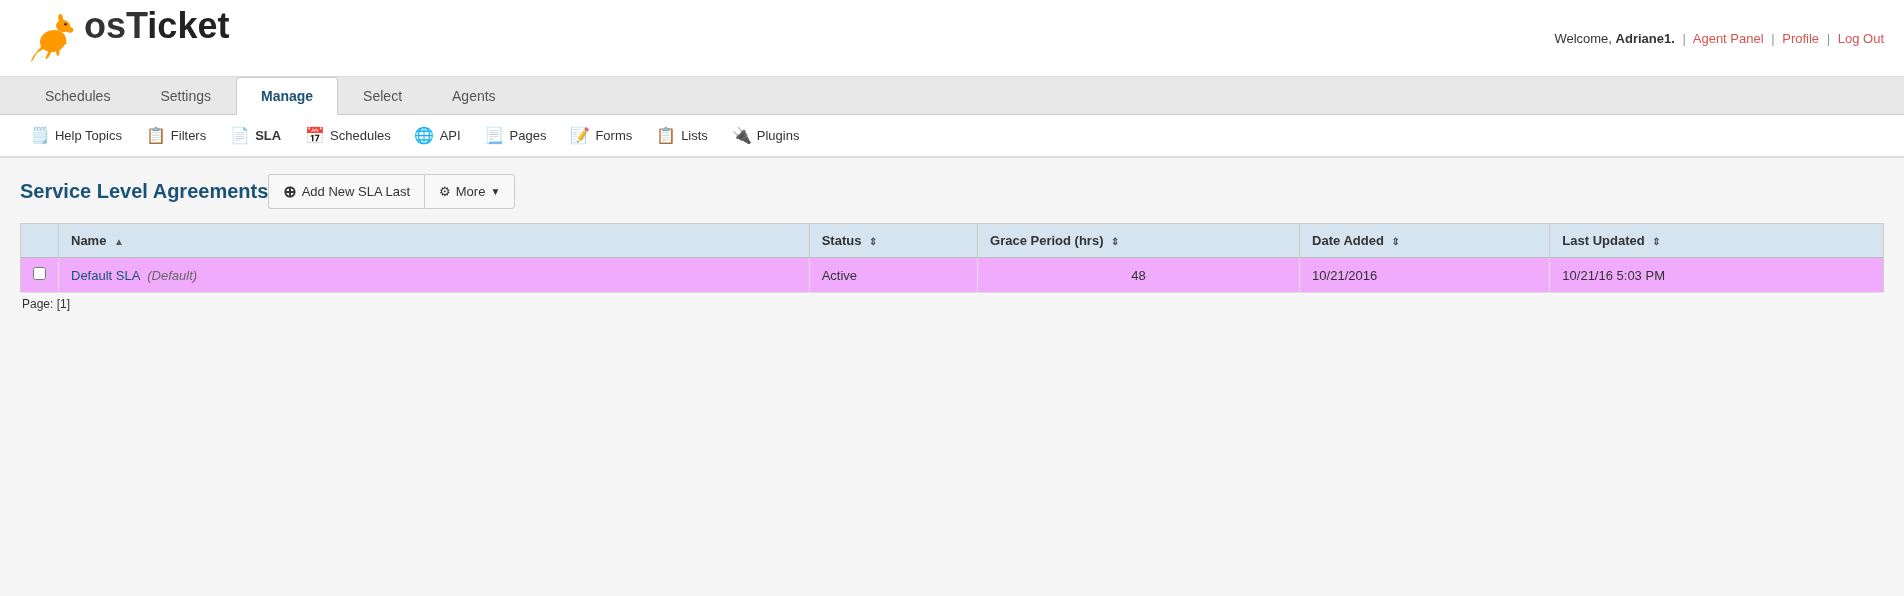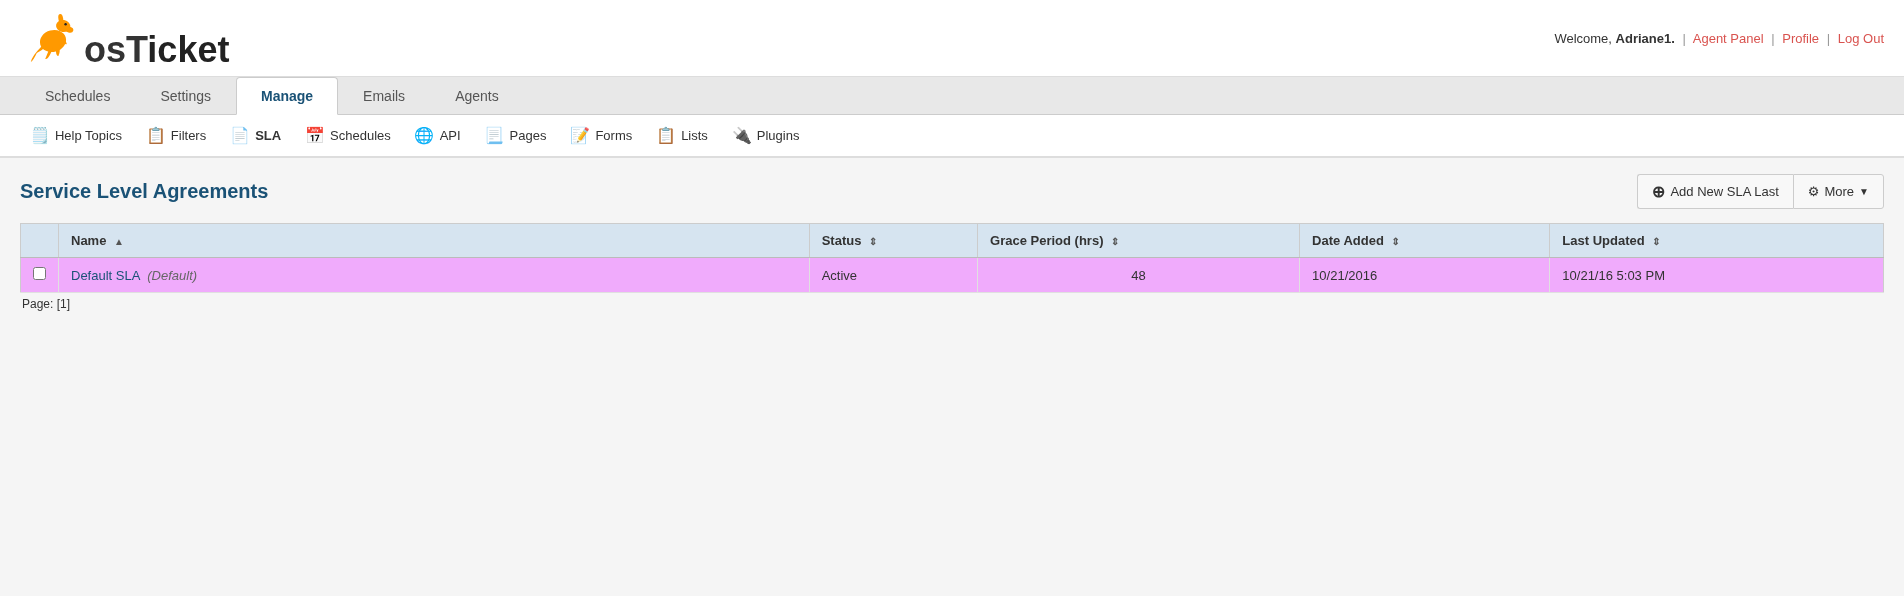--- a/index.html
+++ b/index.html
@@ -9,21 +9,21 @@
     .header {
       background: #fff;
       border-bottom: 1px solid #ddd;
       padding: 8px 20px;
       display: flex;
       align-items: center;
       justify-content: space-between;
     }
     .logo-area {
       display: flex;
-      align-items: flex-end;
+      align-items: flex-start;
     }
     .logo-text {
       font-size: 36px;
       font-weight: bold;
       color: #222;
       line-height: 1;
     }
     .kangaroo-svg {
       width: 60px;
       height: 60px;
@@ -92,21 +92,21 @@
     .sub-nav a.active { font-weight: bold; }
     .sub-nav .icon { font-size: 16px; }
 
     
     .content {
       padding: 16px 20px;
     }
     .content-header {
       display: flex;
       align-items: center;
-      justify-content: space-between;
+      justify-content: flex-start;
       margin-bottom: 14px;
     }
     .page-title {
       font-size: 20px;
       font-weight: bold;
       color: #1a5276;
     }
     .btn-group {
       display: flex;
       gap: 0;
@@ -246,21 +246,21 @@
     <a href="#">Profile</a>
     <span class="sep">|</span>
     <a href="#">Log Out</a>
   </div>
 </div>
 
 <div class="main-nav">
   <a href="#">Schedules</a>
   <a href="#">Settings</a>
   <a href="#" class="active">Manage</a>
-  <a href="#">Emails</a>
+  <a href="#">Select</a>
   <a href="#">Agents</a>
 </div>
 
 <div class="sub-nav">
   <a href="#">
     <span class="icon">🗒️</span>
     <span>Help Topics</span>
   </a>
   <a href="#">
     <span class="icon">📋</span>

